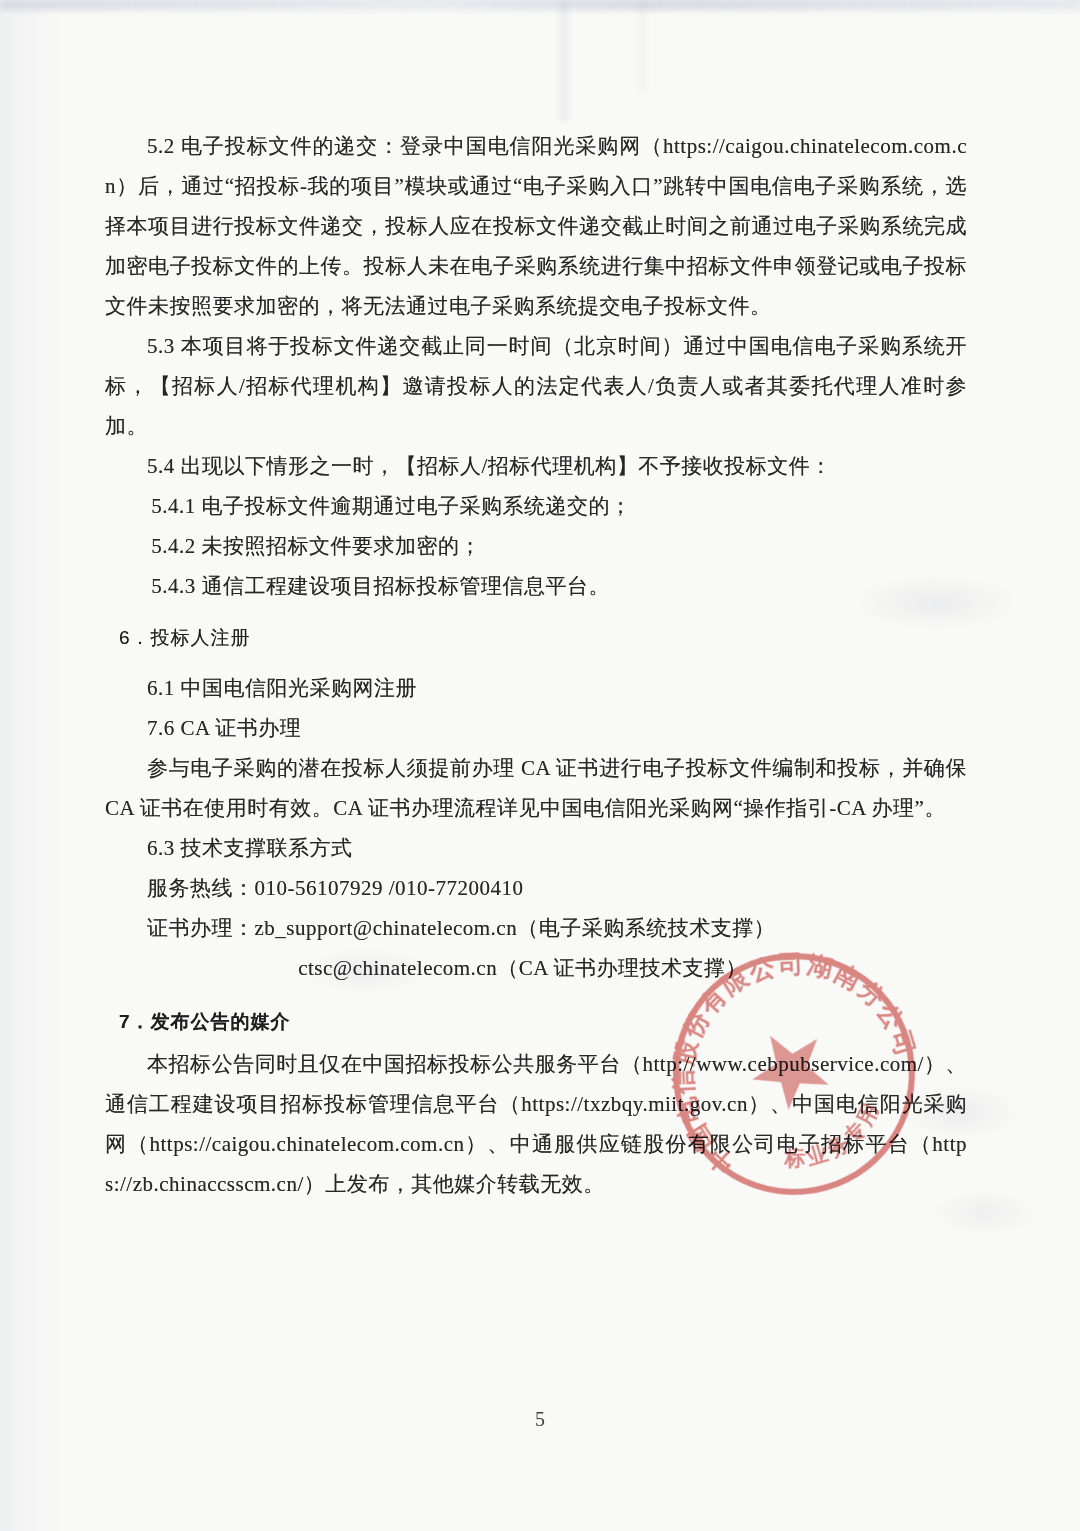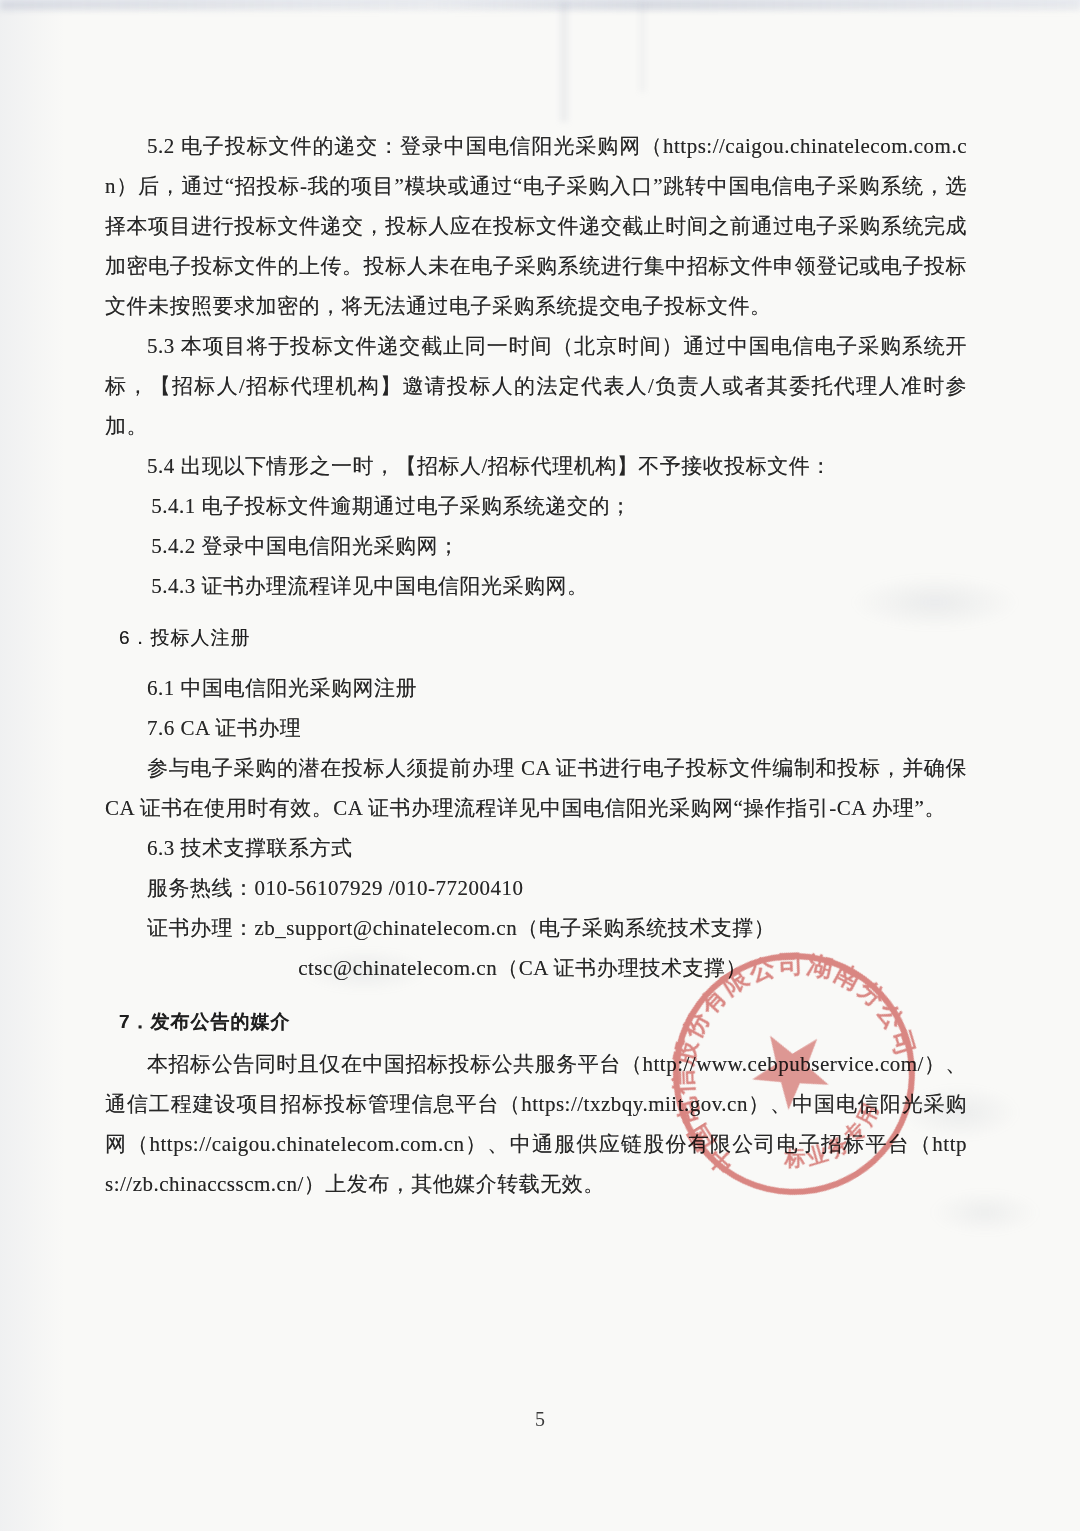--- a/index.html
+++ b/index.html
@@ -92,22 +92,22 @@
   <div class="smudge s4"></div>
   <div class="smudge s5"></div>
   <div class="smudge s6"></div>
   <div class="smudge s7"></div>
 
   <div class="content">
     <p class="para">5.2 电子投标文件的递交：登录中国电信阳光采购网（https://caigou.chinatelecom.com.cn）后，通过“招投标-我的项目”模块或通过“电子采购入口”跳转中国电信电子采购系统，选择本项目进行投标文件递交，投标人应在投标文件递交截止时间之前通过电子采购系统完成加密电子投标文件的上传。投标人未在电子采购系统进行集中招标文件申领登记或电子投标文件未按照要求加密的，将无法通过电子采购系统提交电子投标文件。</p>
     <p class="para">5.3 本项目将于投标文件递交截止同一时间（北京时间）通过中国电信电子采购系统开标，【招标人/招标代理机构】邀请投标人的法定代表人/负责人或者其委托代理人准时参加。</p>
     <p class="para">5.4 出现以下情形之一时，【招标人/招标代理机构】不予接收投标文件：</p>
     <p class="para sub">5.4.1 电子投标文件逾期通过电子采购系统递交的；</p>
-    <p class="para sub">5.4.2 登录中国电信阳光采购网；</p>
-    <p class="para sub">5.4.3 证书办理流程详见中国电信阳光采购网。</p>
+    <p class="para sub">5.4.2 未按照招标文件要求加密的；</p>
+    <p class="para sub">5.4.3 通信工程建设项目招标投标管理信息平台。</p>
 
     <h2 class="heading">6．投标人注册</h2>
     <p class="para">6.1 中国电信阳光采购网注册</p>
     <p class="para">7.6 CA 证书办理</p>
     <p class="para">参与电子采购的潜在投标人须提前办理 CA 证书进行电子投标文件编制和投标，并确保 CA 证书在使用时有效。CA 证书办理流程详见中国电信阳光采购网“操作指引-CA 办理”。</p>
     <p class="para">6.3 技术支撑联系方式</p>
     <p class="para">服务热线：010-56107929 /010-77200410</p>
     <p class="para">证书办理：zb_support@chinatelecom.cn（电子采购系统技术支撑）</p>
     <p class="para cont-indent">ctsc@chinatelecom.cn（CA 证书办理技术支撑）</p>
 

